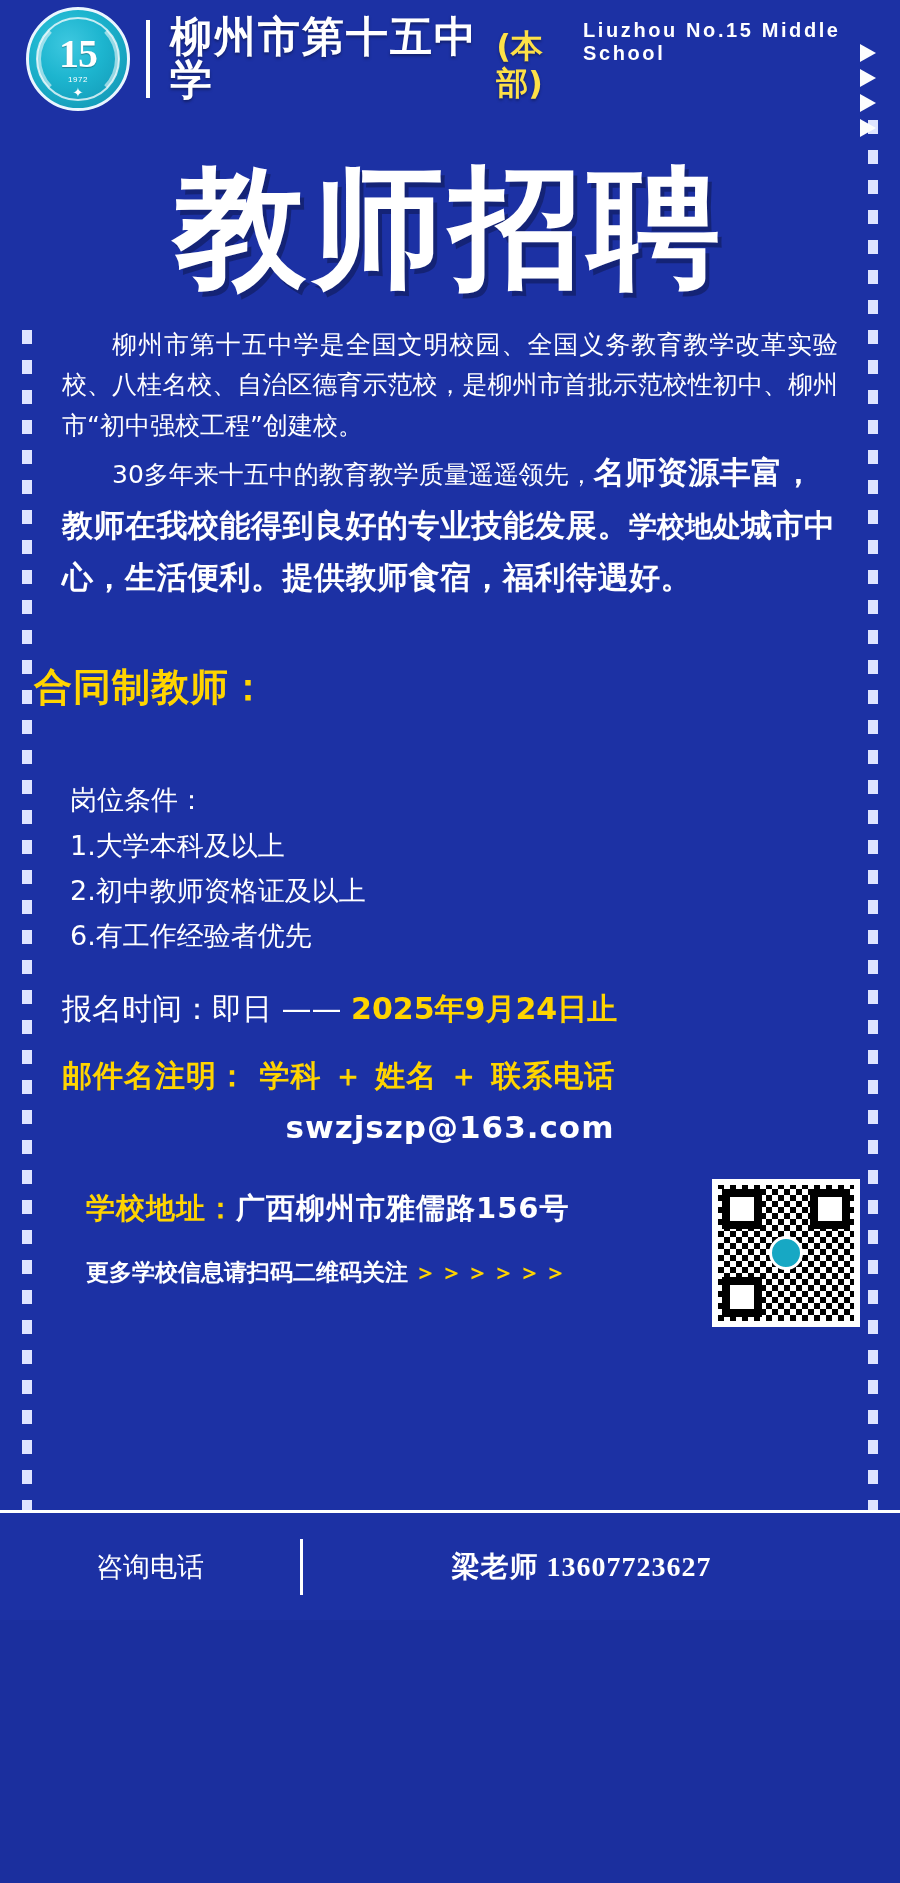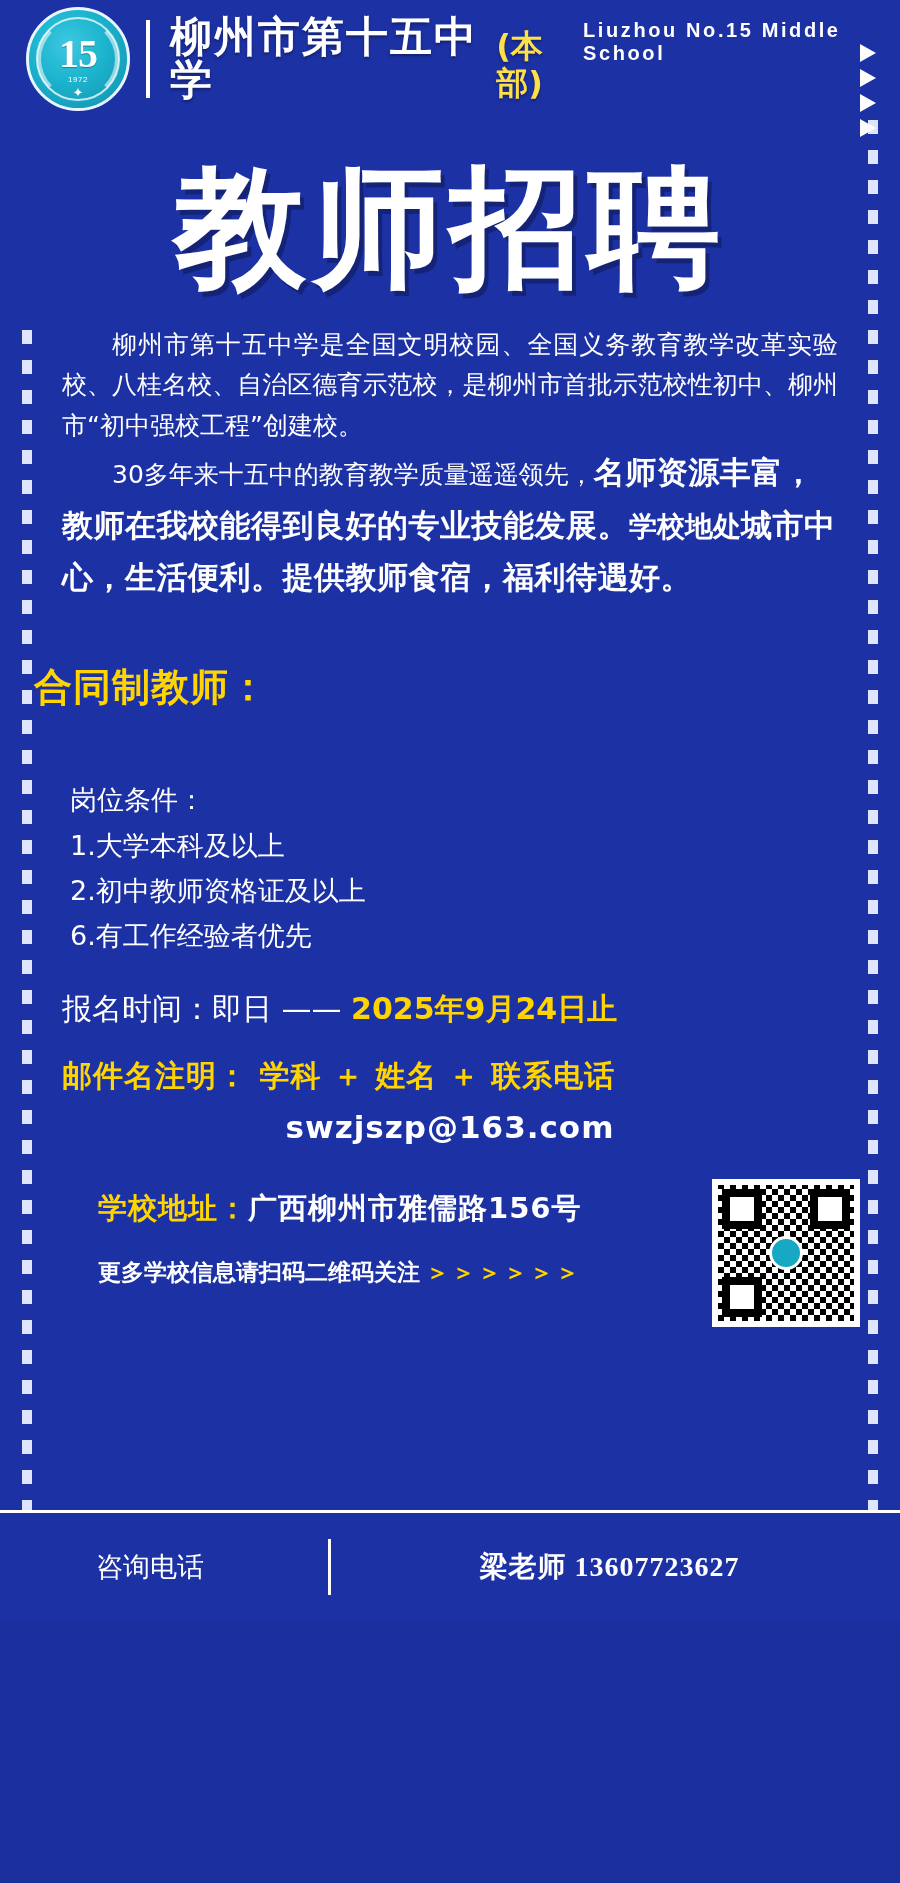--- a/index.html
+++ b/index.html
@@ -232,21 +232,21 @@
     color: #ffffff;
     font-family: "DejaVu Sans", sans-serif;
     font-size: 31px;
     font-weight: bold;
     letter-spacing: 1px;
   }
 
   
   .addr-block {
     position: relative;
-    margin: 44px 0 0 12px;
+    margin: 44px 0 0 0;
     padding: 0 60px 0 86px;
   }
   .addr-line {
     color: #ffd400;
     font-family: "DejaVu Sans", sans-serif;
     font-size: 29px;
     font-weight: bold;
     letter-spacing: 1px;
   }
   .addr-line .addr-val { color: #ffffff; }
@@ -301,21 +301,20 @@
 
   
   .footer {
     position: absolute;
     left: 0; right: 0; bottom: 0;
     height: 110px;
     background: #1c31a4;
     border-top: 3px solid #ffffff;
     display: flex;
     align-items: center;
-    gap: 28px;
   }
   .footer-label {
     width: 300px;
     text-align: center;
     color: #ffffff;
     font-family: "DejaVu Sans", sans-serif;
     font-size: 27px;
   }
   .footer-sep {
     width: 3px; height: 56px;

